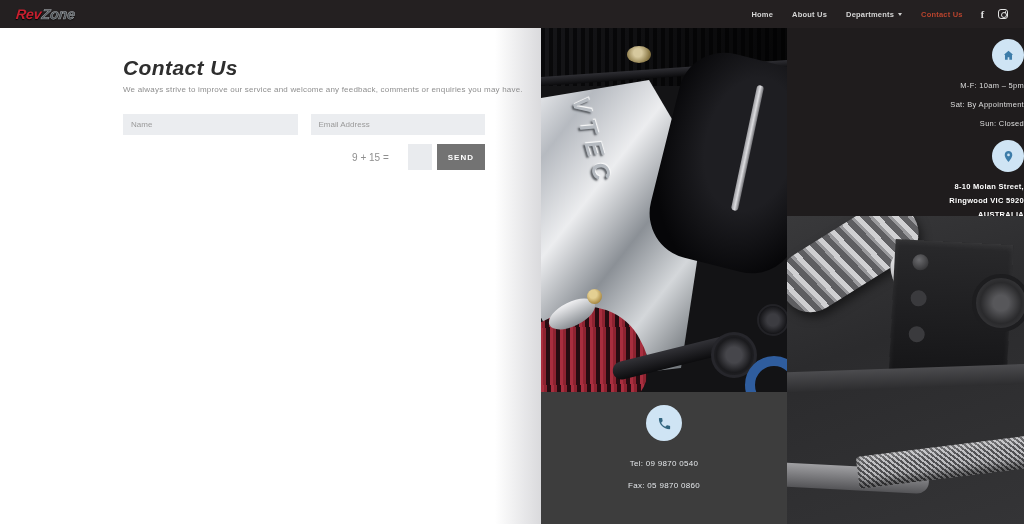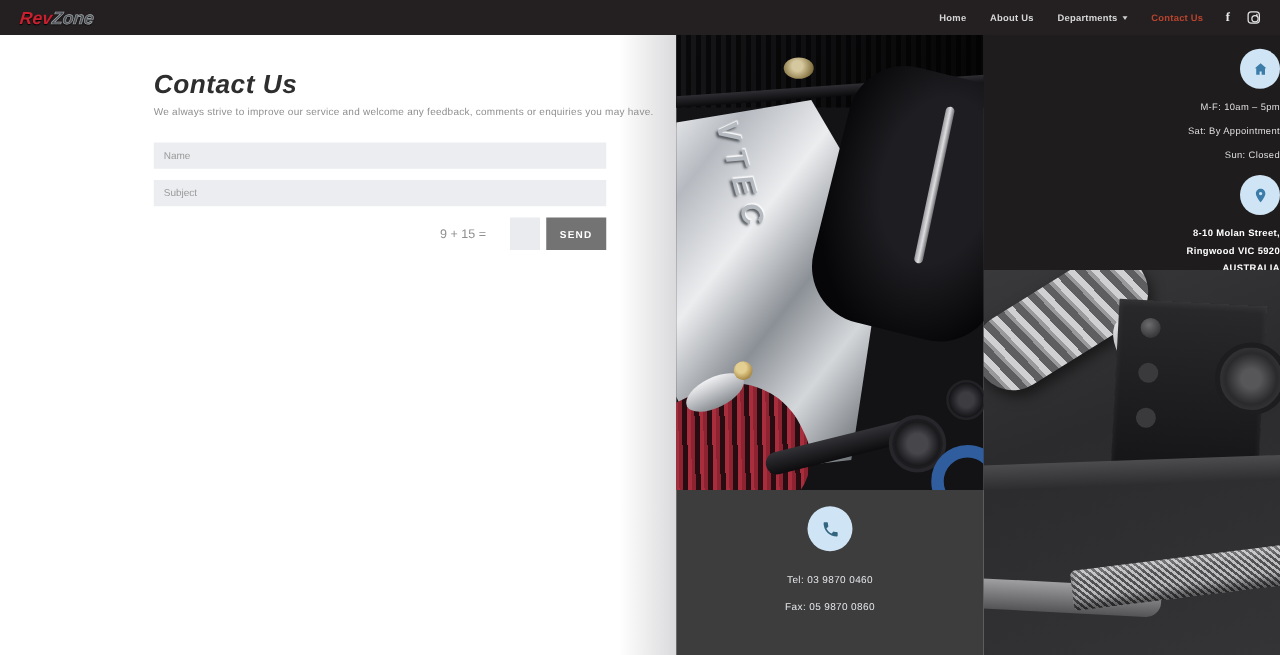--- a/index.html
+++ b/index.html
@@ -147,23 +147,21 @@
     </span>
   </nav>
 </header>
 
 <section class="white-panel">
   <h1 class="page-title">Contact Us</h1>
   <p class="page-sub">We always strive to improve our service and welcome any feedback, comments or enquiries you may have.</p>
   <div class="form">
     <div class="row">
       <input class="fld" type="text" placeholder="Name" style="">
-    </div>
-    <div class="row">
-      <input class="fld" type="text" placeholder="Subject" style="">
+      <input class="fld" type="text" placeholder="Email Address" style="">
     </div>
     <div class="captcha-row">
       <span class="captcha-label">9 + 15 =</span>
       <input class="captcha-box" type="text" style="">
       <button class="send-btn">SEND</button>
     </div>
   </div>
 </section>
 
 <div class="scene1">
@@ -182,21 +180,21 @@
   <div class="pulley-b"></div>
   <div class="blue-hose"></div>
 </div>
 
 <section class="phone-panel">
   <span class="circle-icon">
     <svg class="glyph" width="15" height="15" viewBox="0 0 24 24">
         <path fill="#33657f" d="M6.62 10.79c1.44 2.83 3.76 5.14 6.59 6.59l2.2-2.21c.27-.27.67-.36 1.02-.24 1.12.37 2.33.57 3.57.57.55 0 1 .45 1 1V20c0 .55-.45 1-1 1-9.39 0-17-7.61-17-17 0-.55.45-1 1-1h3.5c.55 0 1 .45 1 1 0 1.25.2 2.45.57 3.57.11.35.03.74-.25 1.02l-2.2 2.2z"></path>
       </svg>
   </span>
-  <span class="phone-line tel">Tel: 03 9870 0460</span>
+  <span class="phone-line tel">Tel: 09 9870 0540</span>
   <span class="phone-line fax">Fax: 05 9870 0860</span>
 </section>
 
 <section class="info-panel">
   <span class="circle-icon hours-icon">
     <svg class="glyph" width="13" height="13" viewBox="0 0 24 24">
         <path fill="#3c7ca9" d="M12 3 3.5 10.5h2V20h5v-5h3v5h5v-9.5h2z"></path>
       </svg>
   </span>
   <span class="hours-line">M-F: 10am – 5pm</span>

